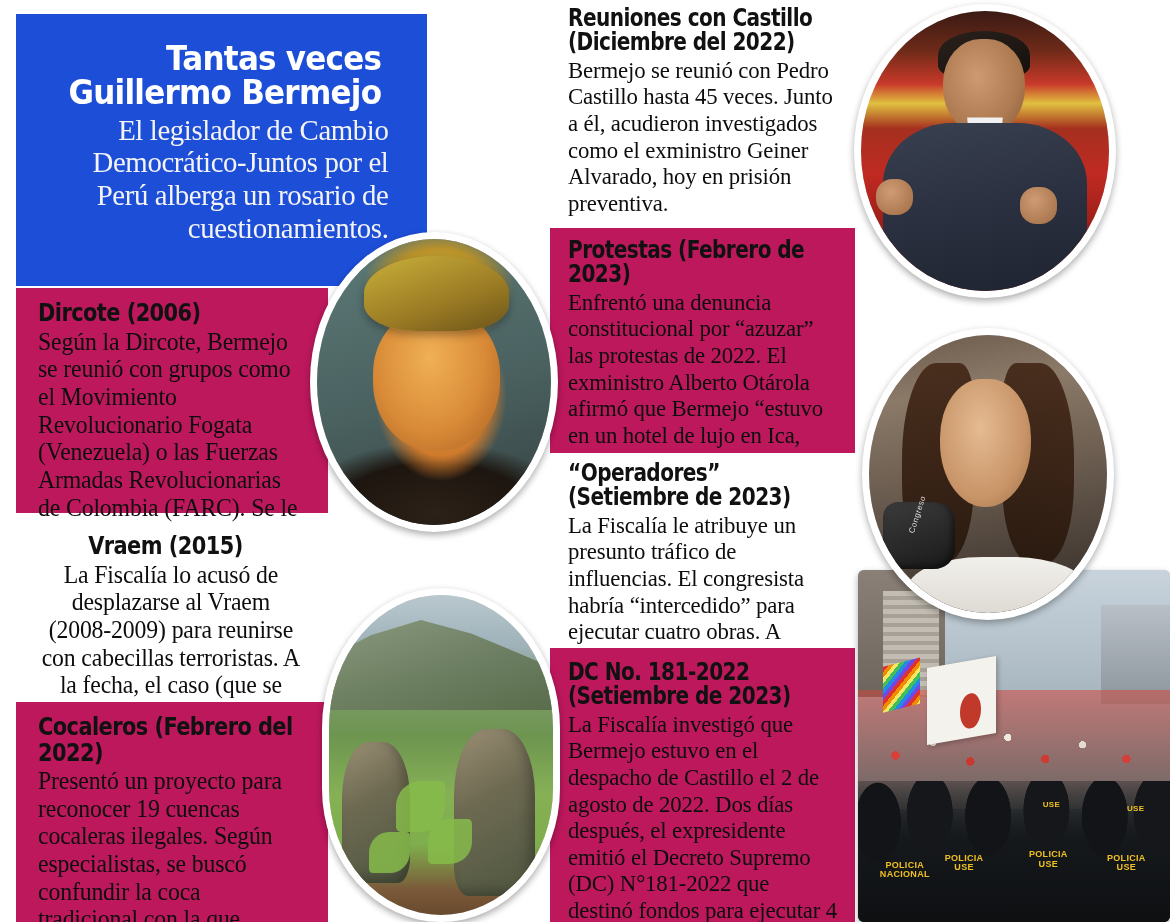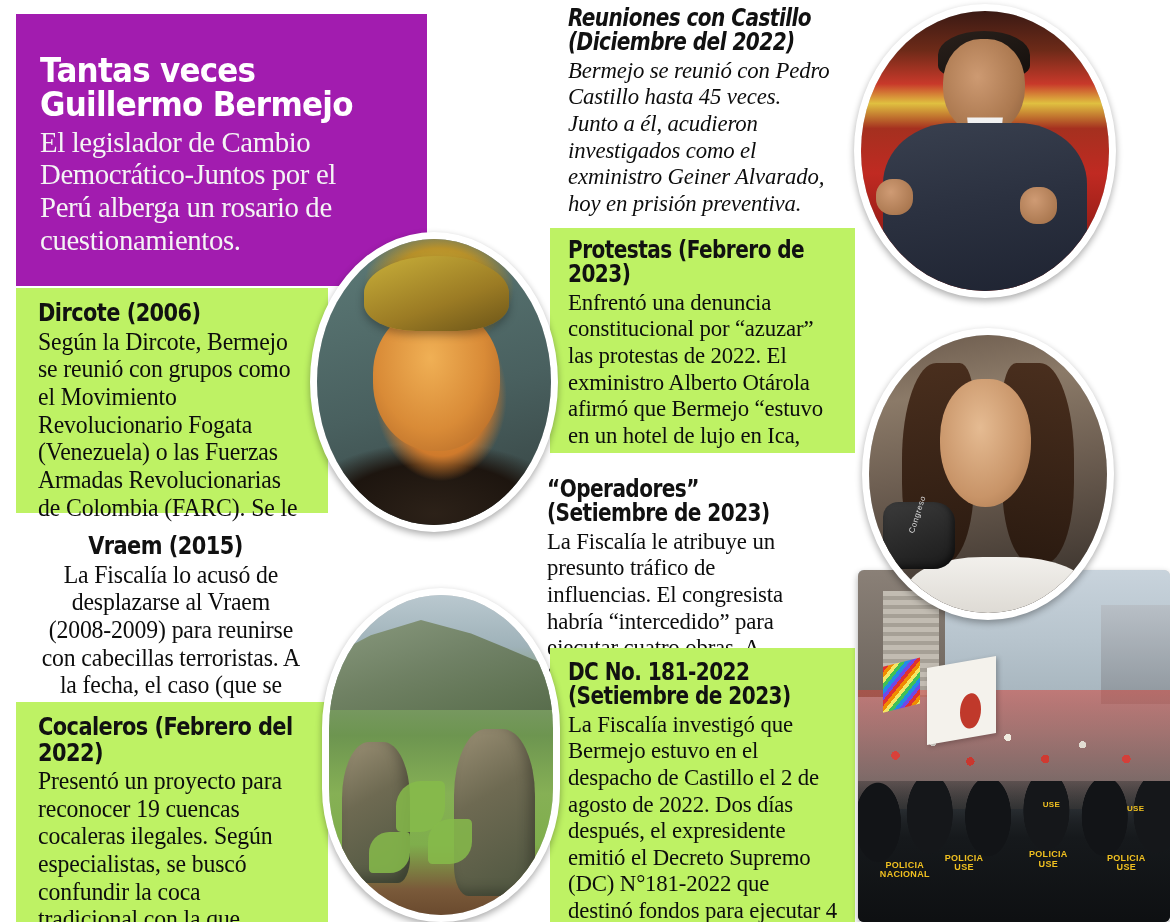--- a/index.html
+++ b/index.html
@@ -29,28 +29,29 @@
     transform-origin: left top;
   }
   .card .bd {
     font-family: "Liberation Serif", "DejaVu Serif", serif;
     color: #0d0d0d;
     line-height: 1.13;
     letter-spacing: -0.15px;
     transform: scaleX(0.97);
     transform-origin: left top;
   }
-  .yellow { background: #bef264; }
+  .yellow { background: #be185d; }
   .white  { background: #ffffff; }
 
   
   #intro {
     left: 16px; top: 14px; width: 411px; height: 272px;
-    background: #a21caf;
-    padding: 40px 24px 0 24px;
+    background: #1d4ed8;
+    padding: 28px 24px 0 24px;
+    text-align: right;
   }
   #intro .title {
     font-family: "DejaVu Sans", "Liberation Sans", sans-serif;
     font-weight: 900;
     font-size: 33px;
     line-height: 1.04;
     color: #ffffff;
     letter-spacing: -0.8px;
     transform: scaleX(0.94);
     transform-origin: left top;
@@ -68,23 +69,23 @@
 
   
   #c-dircote   { left: 16px; top: 288px; width: 312px; height: 225px; padding: 12px 16px 8px 22px; }
   #c-vraem     { left: 16px; top: 525px; width: 312px; height: 172px; padding: 8px 16px 8px 22px; text-align: center; }
   #c-cocaleros { left: 16px; top: 702px; width: 312px; height: 220px; padding: 12px 16px 8px 22px; }
 
   #c-dircote .hd, #c-vraem .hd, #c-cocaleros .hd { font-size: 25px; }
   #c-dircote .bd, #c-vraem .bd, #c-cocaleros .bd { font-size: 24.5px; margin-top: 2px; }
 
   
-  #c-reuniones { left: 550px; top: 0px;   width: 305px; height: 228px; padding: 6px 14px 6px 18px; font-style: italic; }
+  #c-reuniones { left: 550px; top: 0px;   width: 305px; height: 228px; padding: 6px 14px 6px 18px; }
   #c-protestas { left: 550px; top: 228px; width: 305px; height: 225px; padding: 10px 14px 6px 18px; }
-  #c-operadores{ left: 529px; top: 453px; width: 305px; height: 162px; padding: 24px 14px 6px 18px; }
+  #c-operadores{ left: 550px; top: 453px; width: 305px; height: 162px; padding: 8px 14px 6px 18px; }
   #c-dc181     { left: 550px; top: 648px; width: 305px; height: 274px; padding: 12px 8px 6px 18px; }
 
   #c-reuniones .hd, #c-protestas .hd, #c-operadores .hd, #c-dc181 .hd { font-size: 24px; }
   #c-reuniones .bd, #c-protestas .bd, #c-operadores .bd, #c-dc181 .bd { font-size: 23.5px; margin-top: 2px; }
 
   
   .photo {
     position: absolute;
     overflow: hidden;
     background: #cfcfcf;

